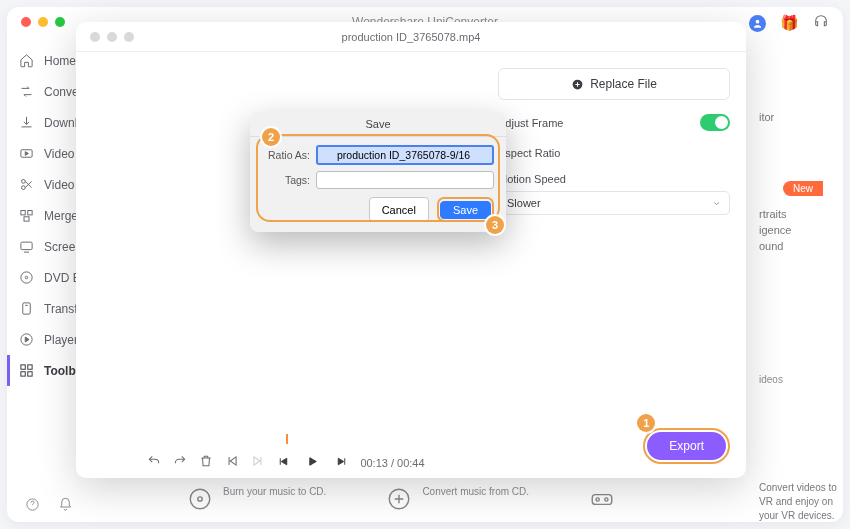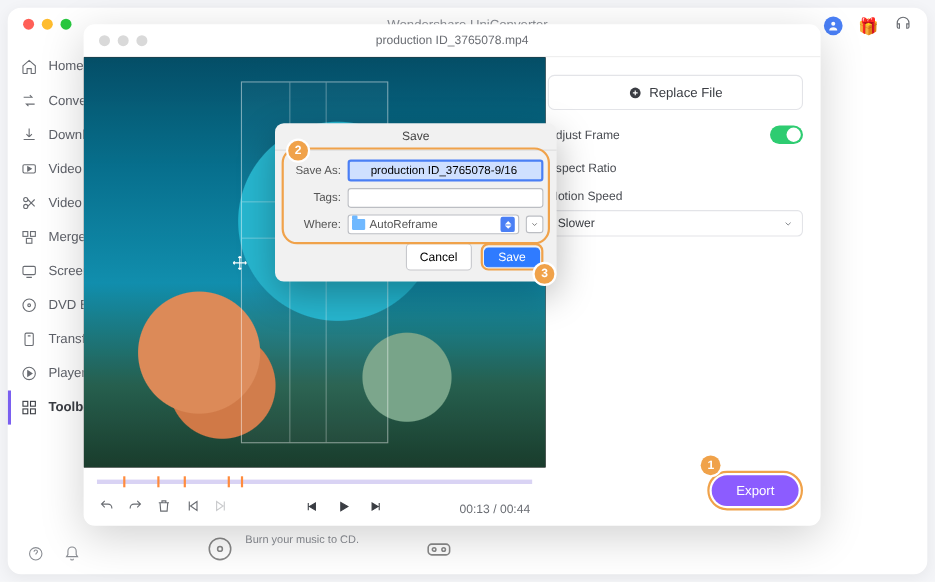--- a/index.html
+++ b/index.html
@@ -15,21 +15,21 @@
   .blue-avatar { width:17px; height:17px; border-radius:50%; background:#4a7ff5; display:flex; align-items:center; justify-content:center; }
   .blue-avatar svg { width:11px; height:11px; }
   .gift-icon { color:#ff5347; font-size:15px; }
   .headset-icon svg { width:16px; height:16px; stroke:#6a6d73; fill:none; stroke-width:1.6; }
 
   
   .app-frame { position:absolute; left:7px; top:7px; right:7px; bottom:7px; background:#fff; border-radius:12px; box-shadow:0 3px 14px rgba(0,0,0,.06); overflow:hidden; }
 
   
   .sidebar { position:absolute; left:0; top:32px; width:74px; bottom:40px; padding-top:6px; }
-  .side-item { display:flex; align-items:flex-start; gap:10px; padding:8px 12px; font-size:12px; color:#5f626a; white-space:nowrap; }
+  .side-item { display:flex; align-items:center; gap:10px; padding:8px 12px; font-size:12px; color:#5f626a; white-space:nowrap; }
   .side-item svg { width:15px; height:15px; stroke:#6a6d73; fill:none; stroke-width:1.6; flex-shrink:0; }
   .side-item.active { color:#3a3d43; font-weight:600; border-left:3px solid #7a5ff0; padding-left:9px; }
   .side-item.active svg { stroke:#3a3d43; }
 
   .sidebar-bottom { position:absolute; left:0; bottom:6px; display:flex; gap:18px; padding-left:18px; }
   .sidebar-bottom svg { width:15px; height:15px; stroke:#8a8d93; fill:none; stroke-width:1.6; }
 
   
   .right-peek { position:absolute; right:0; top:100px; width:90px; font-size:11px; color:#77797e; }
   .right-peek .lbl { padding:4px 0 0 6px; }
@@ -42,21 +42,21 @@
   .bottom-tiles svg { width:26px; height:26px; stroke:#888; fill:none; stroke-width:1.3; }
   .bottom-tiles span { font-size:10px; color:#8a8d93; max-width:130px; }
 
   
   .editor { position:absolute; left:76px; top:22px; width:670px; height:456px; background:#fff; border-radius:10px; box-shadow:0 10px 40px rgba(0,0,0,.18); overflow:hidden; }
   .editor-header { height:30px; display:flex; align-items:center; position:relative; border-bottom:1px solid #eee; }
   .editor-header .traffic-lights .tl { background:#d9d9d9; }
   .editor-title { position:absolute; left:0; right:0; text-align:center; font-size:11px; color:#6a6d73; }
 
   .editor-body { display:flex; height:calc(100% - 30px); }
-  .preview-col { width:420px; display:flex; flex-direction:column; }
+  .preview-col { width:420px; display:flex; flex-direction:column;align-items:center; }
   .side-col { flex:1; padding:16px 16px 0 2px; display:flex; flex-direction:column; }
 
   .video-area { flex:1; background:#000; position:relative; overflow:hidden; }
   
   .video-area::before { content:""; position:absolute; inset:0;
     background:
       radial-gradient(circle at 25% 72%, #d68b5e 0 55px, transparent 56px),
       radial-gradient(circle at 30% 80%, #c97a4d 0 48px, transparent 49px),
       radial-gradient(circle at 70% 78%, #7ba38a 0 40px, transparent 41px),
       radial-gradient(circle at 55% 40%, #2cb1c9 0 90px, transparent 91px),
@@ -228,28 +228,44 @@
   <div class="sidebar-bottom">
     <span><svg viewBox="0 0 24 24">
           <circle cx="12" cy="12" r="9"></circle>
           <path d="M9.5 9a2.5 2.5 0 115 0c0 1.5-2.5 2-2.5 4M12 17h.01"></path>
         </svg></span>
     <span><svg viewBox="0 0 24 24">
           <path d="M6 8a6 6 0 0112 0v5l2 3H4l2-3zM10 19a2 2 0 004 0"></path>
         </svg></span>
   </div>
 
+  <div class="right-peek">
+    <div class="lbl">itor</div>
+    <div class="new-badge">New</div>
+    <div class="lbl" style="margin-top:8px">rtraits</div>
+    <div class="lbl">igence</div>
+    <div class="lbl">ound</div>
+    <div class="desc">ideos</div>
+    <div class="lbl" style="margin-top:90px;font-size:10px;line-height:1.4">Convert videos to VR and enjoy on your VR devices.</div>
+  </div>
 
   <div class="bottom-tiles">
     <div class="tile">
       <svg viewBox="0 0 24 24">
           <circle cx="12" cy="12" r="9"></circle>
           <circle cx="12" cy="12" r="2"></circle>
         </svg>
       <span>Burn your music to CD.</span>
+    </div>
+    <div class="tile">
+      <svg viewBox="0 0 24 24">
+          <circle cx="12" cy="12" r="9"></circle>
+          <path d="M8 12h8M12 8v8"></path>
+        </svg>
+      <span>Convert music from CD.</span>
     </div>
     <div class="tile">
       <svg viewBox="0 0 24 24">
           <rect x="3" y="8" width="18" height="9" rx="3"></rect>
           <circle cx="8" cy="12.5" r="1.5"></circle>
           <circle cx="16" cy="12.5" r="1.5"></circle>
         </svg>
     </div>
   </div>
 </div>
@@ -339,39 +355,26 @@
     </div>
   </div>
 </div>
 
 <div class="save-dialog">
   <div class="hdr">Save</div>
   <div class="dlg-outline"></div>
   <div class="callout" style="top:16px; left:12px">2</div>
   <div class="dlg-body">
     <div class="dlg-row">
-      <label>Save As:</label>
+      <label>Ratio As:</label>
       <input type="text" class="sel" value="production ID_3765078-9/16" style="">
     </div>
     <div class="dlg-row">
       <label>Tags:</label>
       <input type="text" value="" style="">
-    </div>
-    <div class="dlg-row">
-      <label>Where:</label>
-      <div class="where-sel">
-        <div class="folder"></div>
-        <span>AutoReframe</span>
-        <div class="wchev"></div>
-      </div>
-      <div class="expand-btn">
-          <svg viewBox="0 0 24 24">
-            <path d="M6 9l6 6 6-6"></path>
-          </svg>
-        </div>
     </div>
   </div>
   <div class="dlg-footer">
     <button class="dlg-btn">Cancel</button>
     <span class="save-wrap">
       <button class="dlg-btn primary">Save</button>
       <div class="callout" style="bottom:-14px; right:-12px">3</div>
     </span>
   </div>
 </div>

